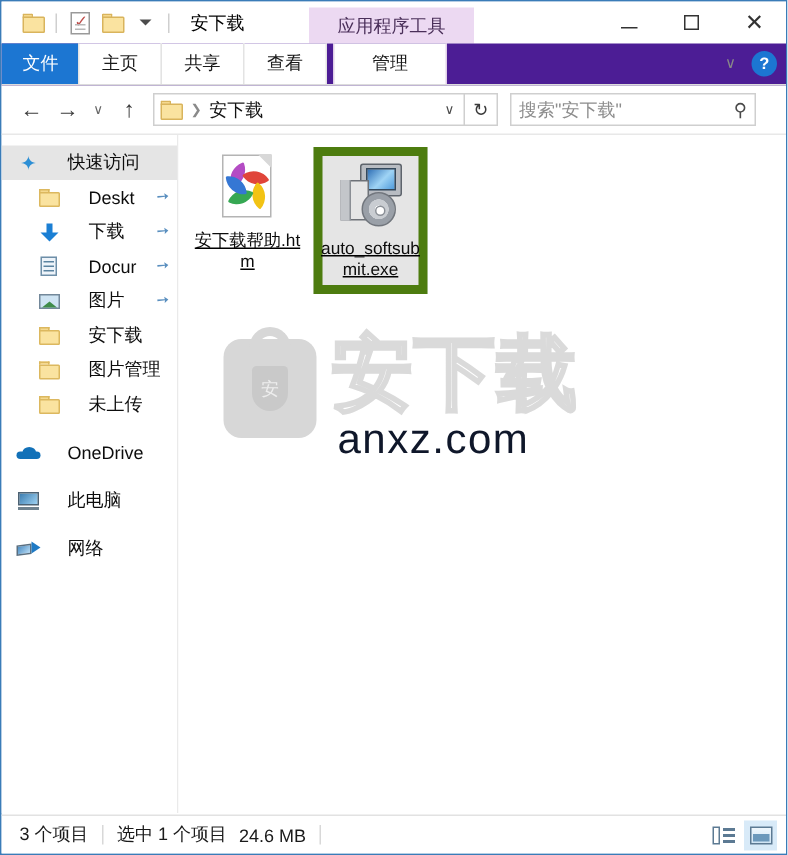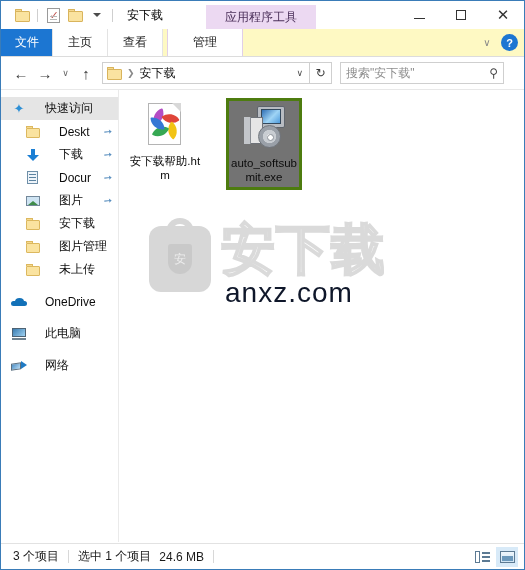--- a/index.html
+++ b/index.html
@@ -143,21 +143,21 @@
   }
   .glyph-max {
     width: 10px; height: 10px; border: 1px solid #333; box-sizing: border-box;
   }
   .glyph-close { font-size: 15px; line-height: 15px; font-family: "DejaVu Sans", sans-serif; }
 
   
   .ribbon {
     position: relative;
     height: 27px;
-    background: #fef9c3;
+    background: #4c1d95;
     border-bottom: 1px solid #dcdcdc;
     display: flex;
     align-items: stretch;
   }
   .rtab {
     display: flex;
     align-items: center;
     justify-content: center;
     font-size: 12px;
     color: #1a1a1a;
@@ -415,35 +415,36 @@
     position: relative;
     flex: 1;
     background: #ffffff;
     padding: 8px 0 0 8px;
     box-sizing: border-box;
     overflow: hidden;
   }
   .file-grid {
     position: relative;
     display: flex;
-    gap: 23px;
+    gap: 6px;
     z-index: 2;
+    text-decoration: underline;
   }
   .file-item {
     width: 76px;
     padding: 4px 2px 4px 2px;
     box-sizing: border-box;
     display: flex;
     flex-direction: column;
     align-items: center;
     text-align: center;
   }
   .file-item.selected {
-    background: #737373;
-    border: 3px solid #4d7c0f;
+    background: #e5e5e5;
+    border: 6px solid #4d7c0f;
     padding: 3px 1px 3px 1px;
   }
   .file-icon-wrap {
     width: 48px; height: 48px;
     position: relative;
     margin-bottom: 4px;
   }
   .file-label {
     font-size: 11.5px;
     color: #0c0c0c;
@@ -702,20 +703,21 @@
         </div>
       <div class="winbtn close">
           <span class="glyph-close">✕</span>
         </div>
     </div>
   </div>
 
   <div class="ribbon">
     <div class="rtab file">文件</div>
     <div class="rtab plain">主页</div>
+    <div class="rtab plain">共享</div>
     <div class="rtab plain">查看</div>
     <div class="rtab manage">管理</div>
     <div class="ribbon-right">
       <div class="chev-small">∨</div>
       <div class="help-btn">?</div>
     </div>
   </div>
 
   <div class="navbar">
     <div class="navbtn">←</div>

